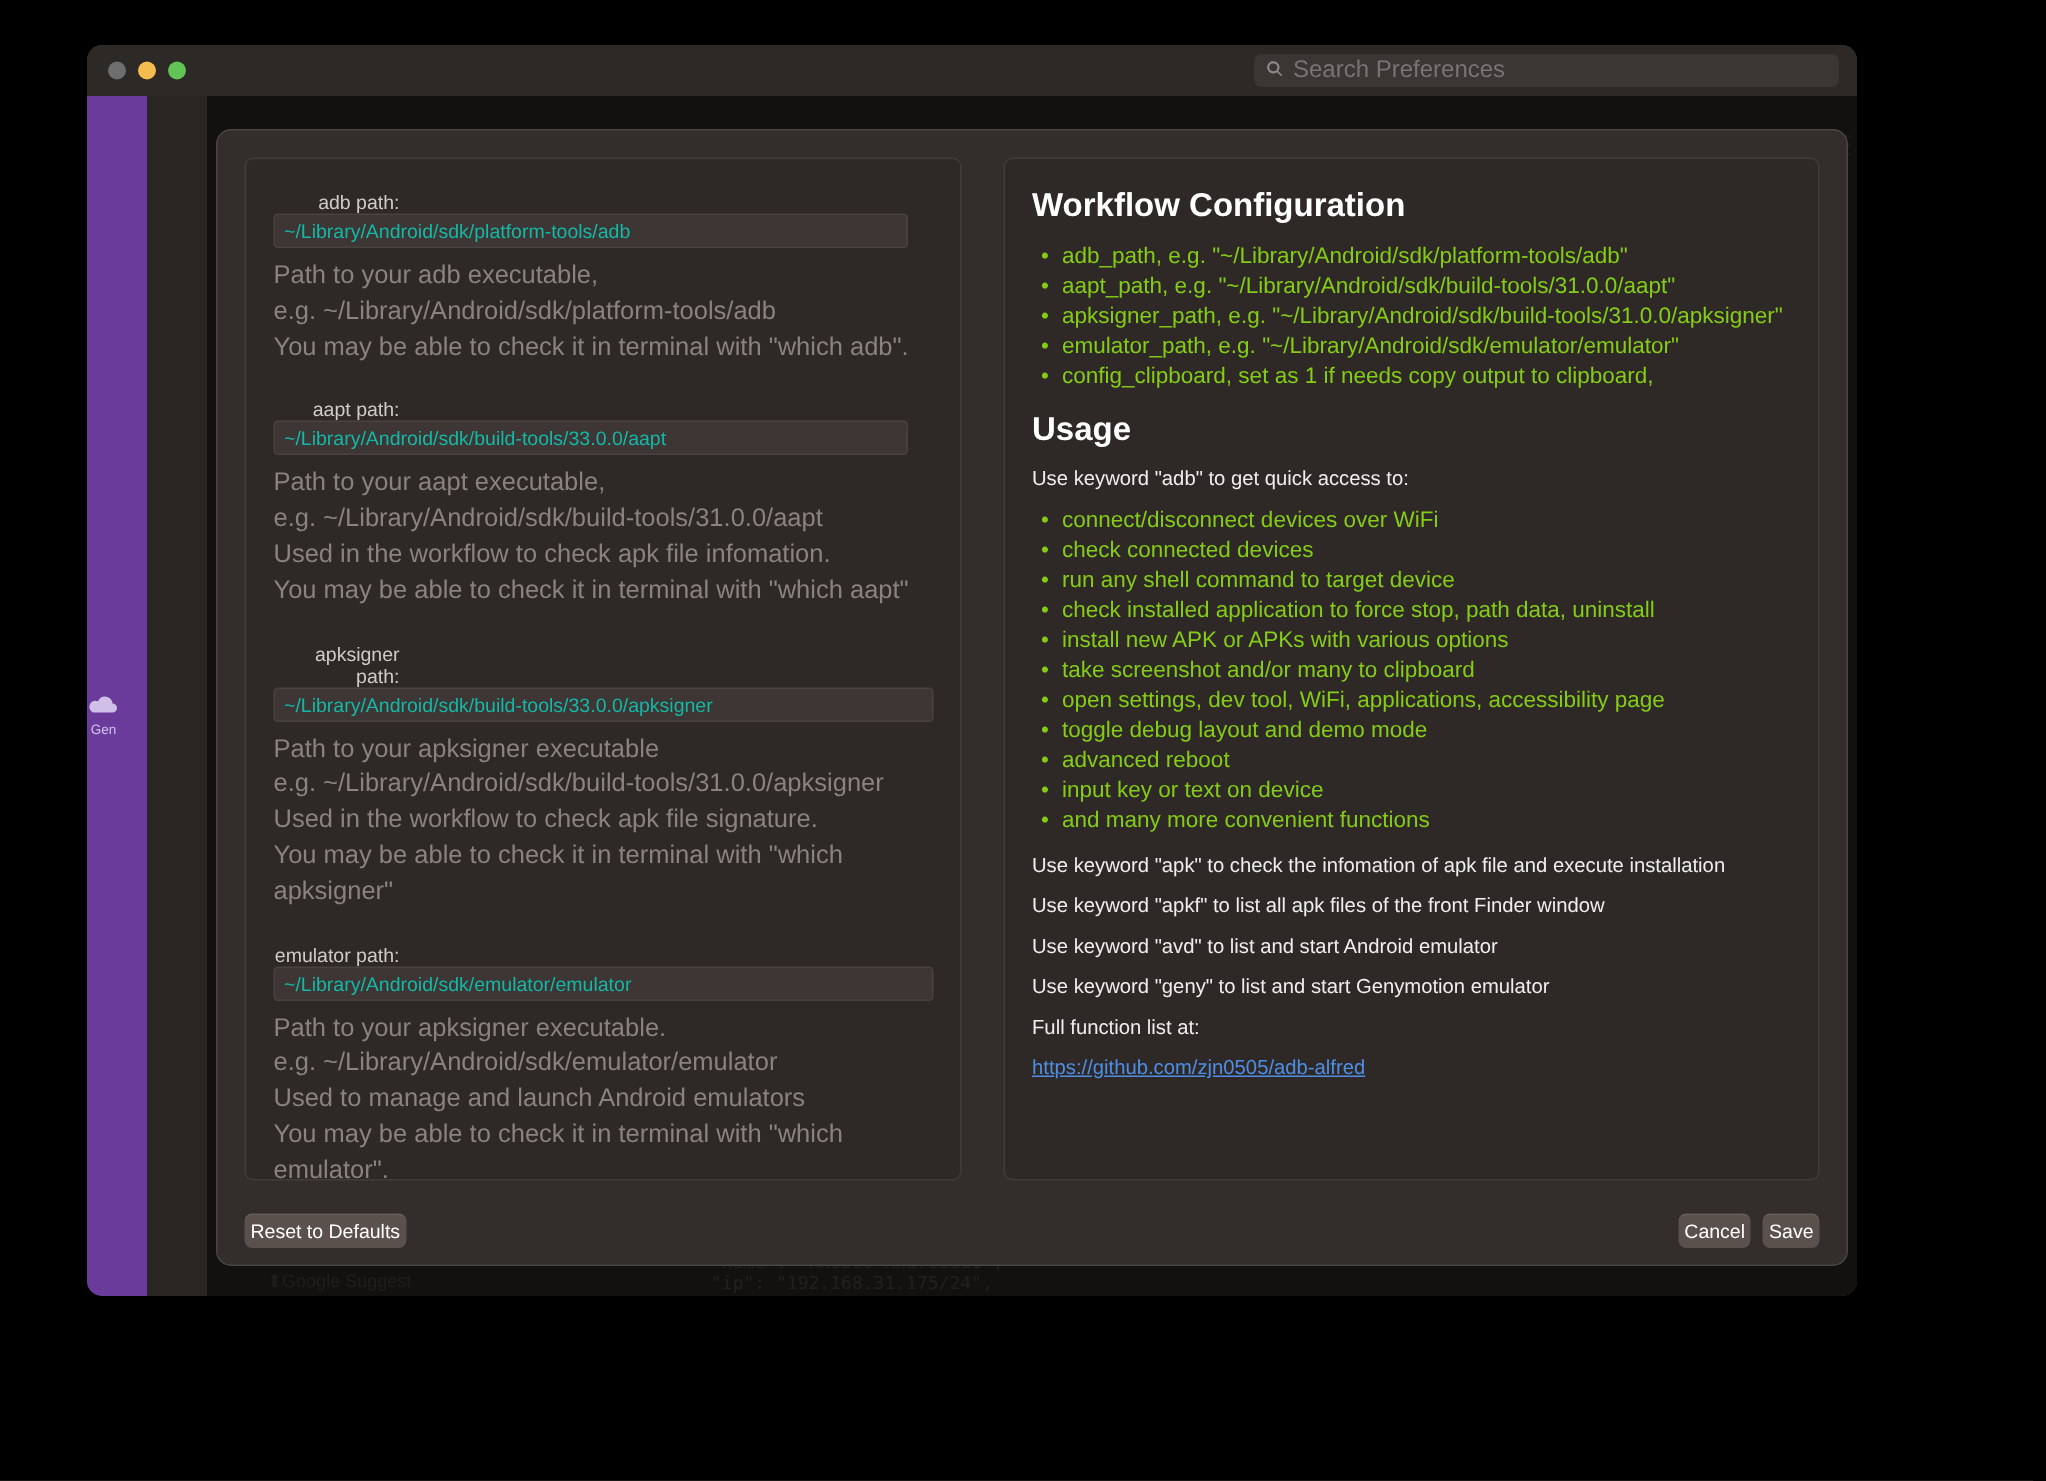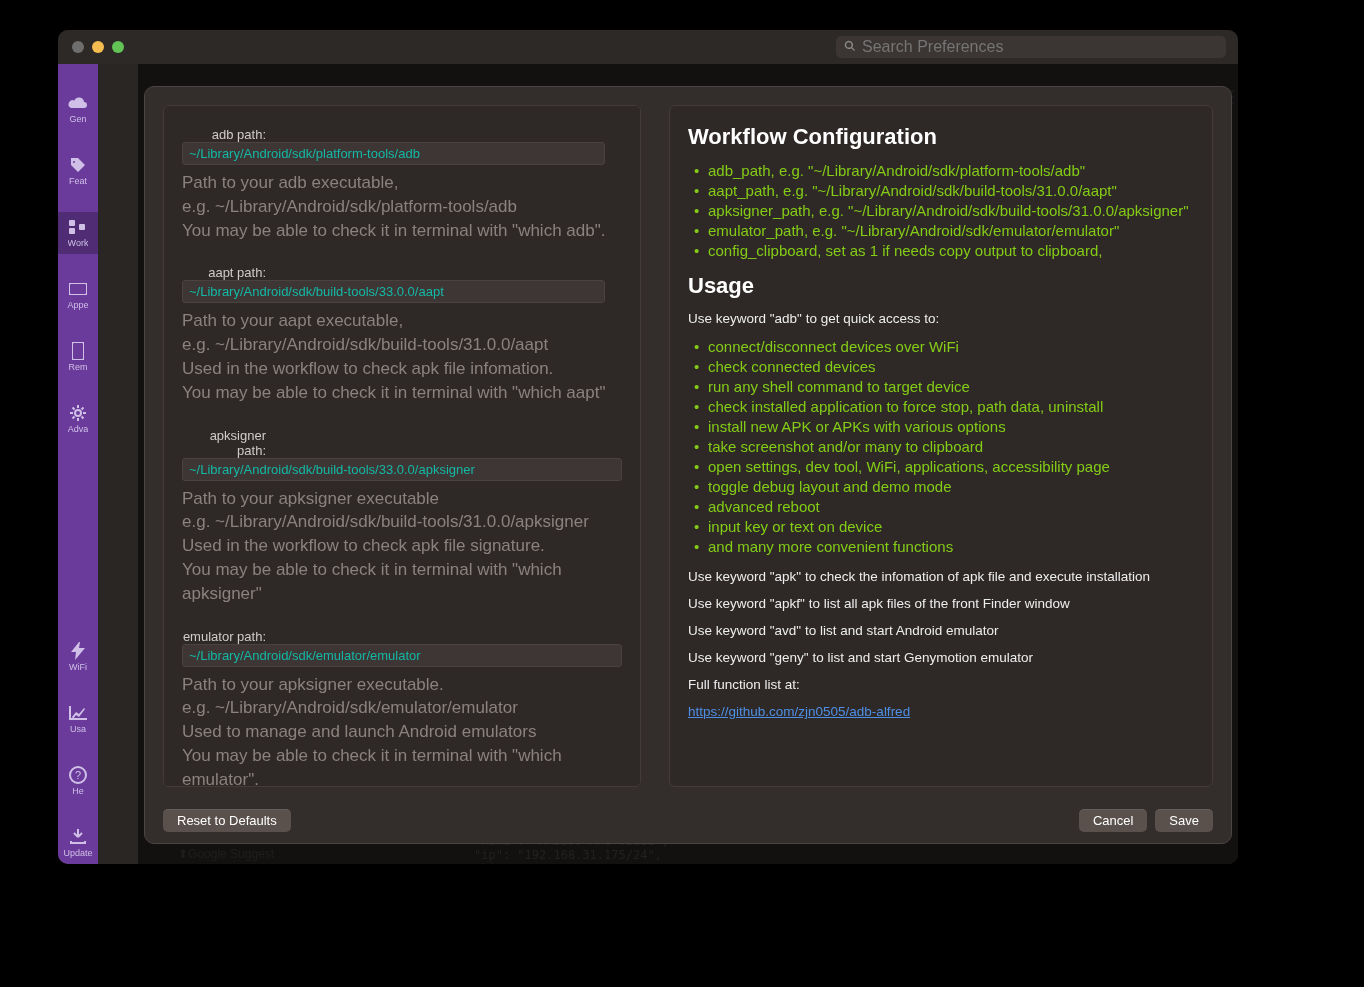--- a/index.html
+++ b/index.html
@@ -65,21 +65,21 @@
 
 .main-area {
   display: flex;
   height: calc(100% - 34px);
 }
 
 .sidebar {
   width: 40px;
   background: #6a3b9a;
   display: flex;
-  flex-direction: column;
+  flex-direction: row;
   align-items: center;
   padding-top: 24px;
   gap: 20px;
   flex-shrink: 0;
 }
 .sidebar-item {
   display: flex;
   flex-direction: column;
   align-items: center;
   gap: 2px;
@@ -254,21 +254,21 @@
   height: 46px;
   display: flex;
   align-items: center;
   padding: 0 18px;
   gap: 8px;
 }
 .btn {
   background: #5a514d;
   border: none;
   border-radius: 5px;
-  padding: 4px 14px;
+  padding: 4px 4px;
   color: #fff;
   font-size: 13px;
   cursor: pointer;
   box-shadow: inset 0 1px 0 rgba(255,255,255,0.08);
 }
 .footer-spacer { flex: 1; }
 
 </style>
 </head>
 <body>

